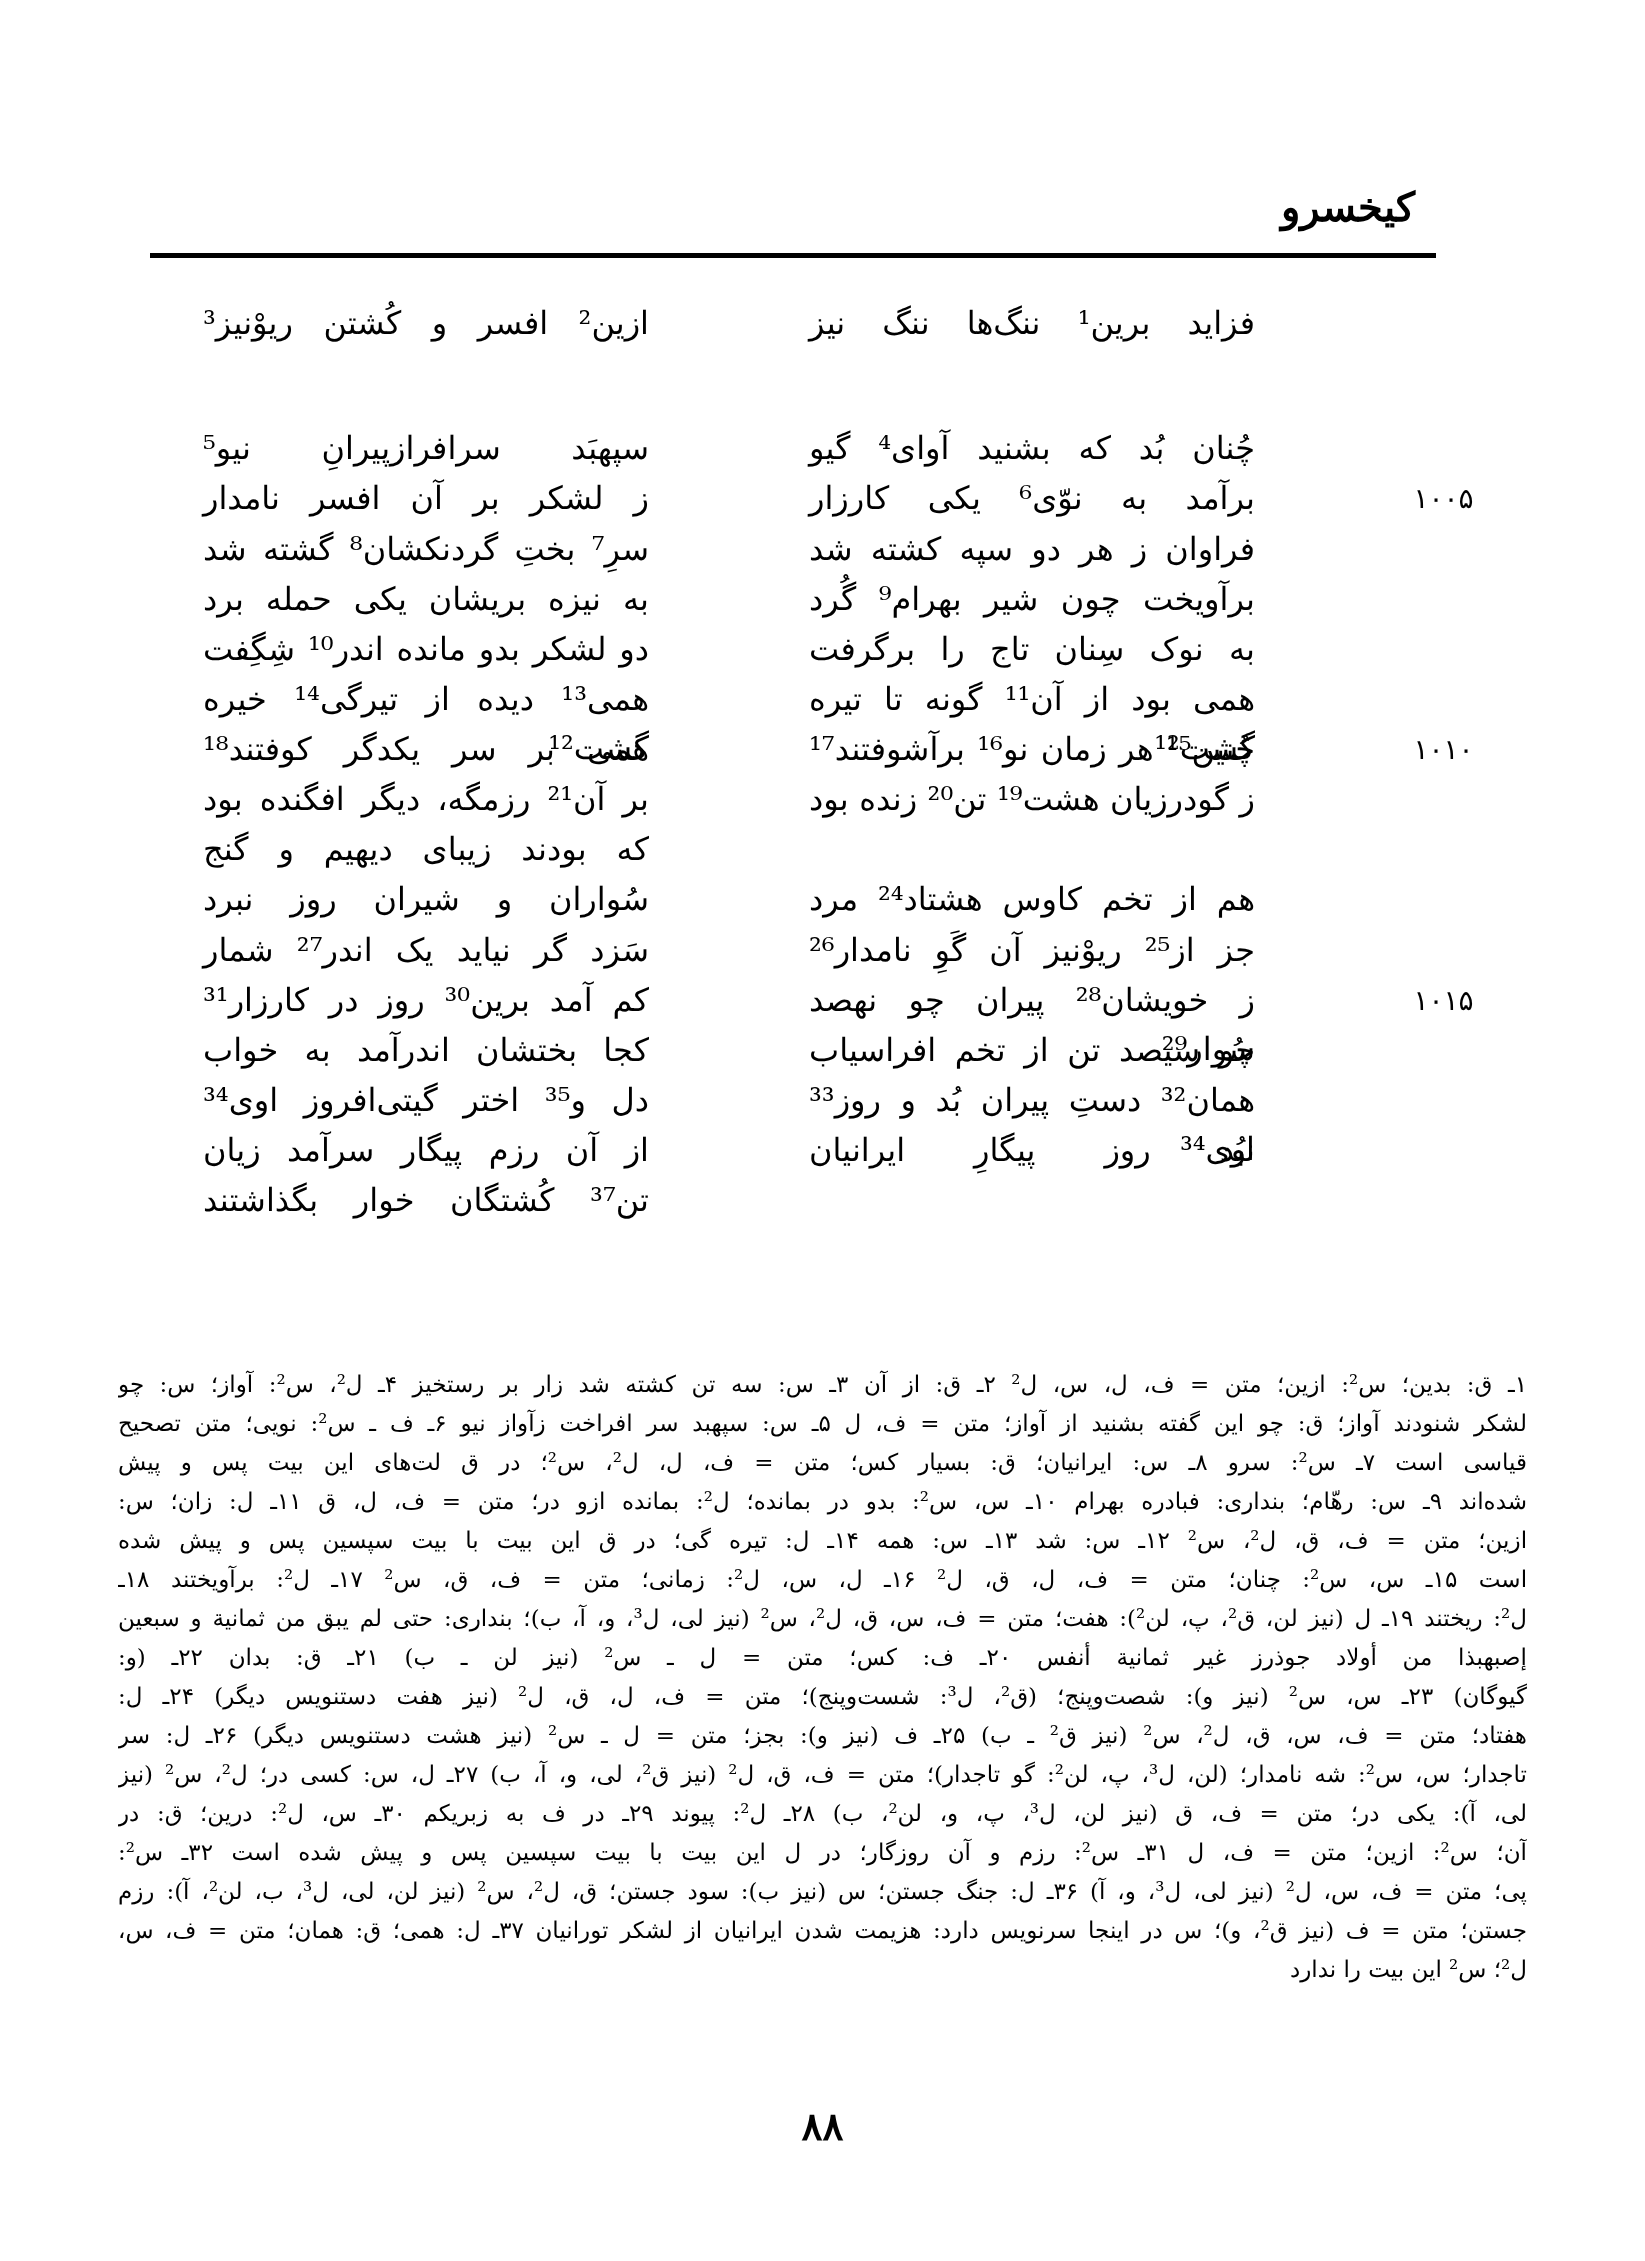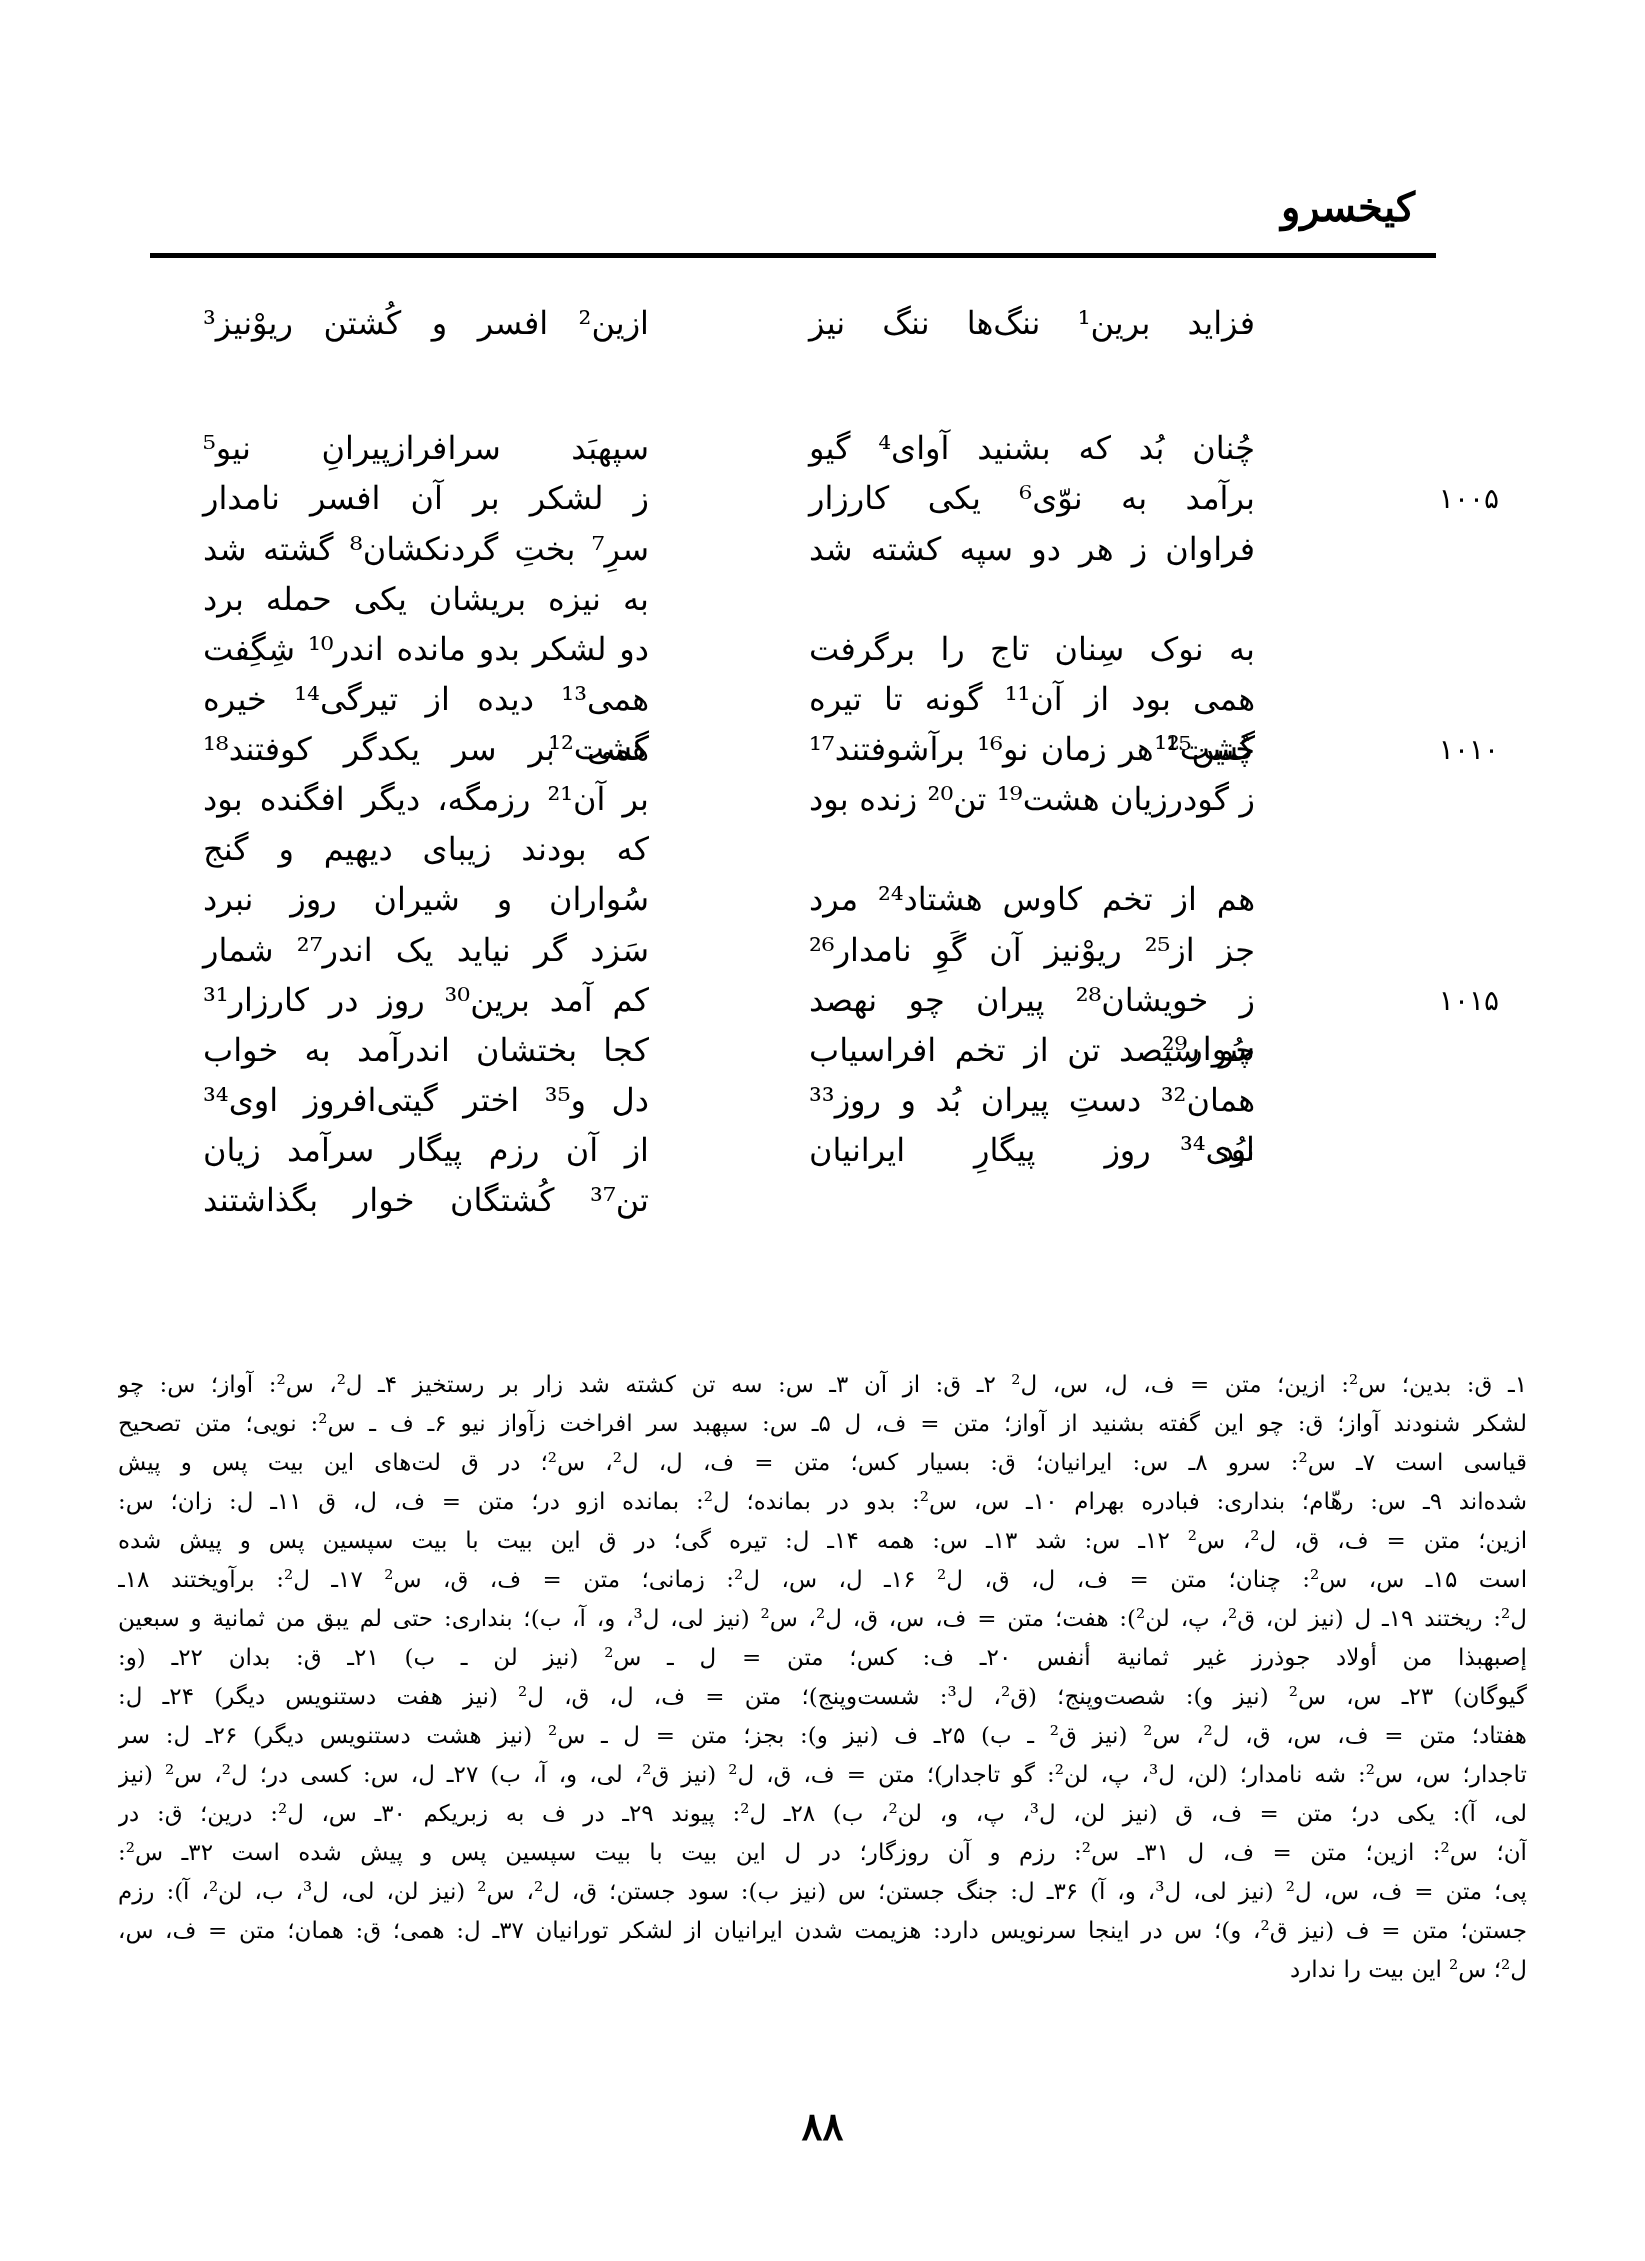--- a/index.html
+++ b/index.html
@@ -26,21 +26,21 @@
     .hemistich-a {
       position: absolute; right: 160px; width: 446px;
       text-align: justify; text-align-last: justify;
     }
     .hemistich-b {
       position: absolute; right: 766px; width: 446px;
       text-align: justify; text-align-last: justify;
     }
     .verse-num {
       position: absolute; right: -84px; width: 111px;
-      font-size: 28px; text-align: right; direction: rtl;
+      font-size: 28px; text-align: center; direction: rtl;
     }
     .footnotes {
       position: absolute; top: 1365px; right: 118px; left: 118px;
       font-size: 23px; line-height: 39px; text-align: justify;
       text-align-last: justify;
     }
     .fn-line { white-space: nowrap; overflow: hidden; }
     .fn-line.last { text-align-last: right; }
     .page-number {
       position: absolute; left: 0; right: 0; top: 2103px;
@@ -71,20 +71,21 @@
           <span class="hemistich-a">برآمد به نوّی⁶ یکی کارزار</span>
           <span class="hemistich-b">ز لشکر بر آن افسر نامدار</span>
         </div>
         <div class="couplet" style="top: 233px;">
           <span class="verse-num"></span>
           <span class="hemistich-a">فراوان ز هر دو سپه کشته شد</span>
           <span class="hemistich-b">سرِ⁷ بختِ گردنکشان⁸ گشته شد</span>
         </div>
         <div class="couplet" style="top: 283px;">
           <span class="verse-num"></span>
+          <span class="hemistich-a">برآویخت چون شیر بهرام⁹ گُرد</span>
           <span class="hemistich-b">به نیزه بریشان یکی حمله برد</span>
         </div>
         <div class="couplet" style="top: 333px;">
           <span class="verse-num"></span>
           <span class="hemistich-a">به نوک سِنان تاج را برگرفت</span>
           <span class="hemistich-b">دو لشکر بدو مانده اندر¹⁰ شِگِفت</span>
         </div>
         <div class="couplet" style="top: 383px;">
           <span class="verse-num"></span>
           <span class="hemistich-a">همی بود از آن¹¹ گونه تا تیره گشت¹²</span>

